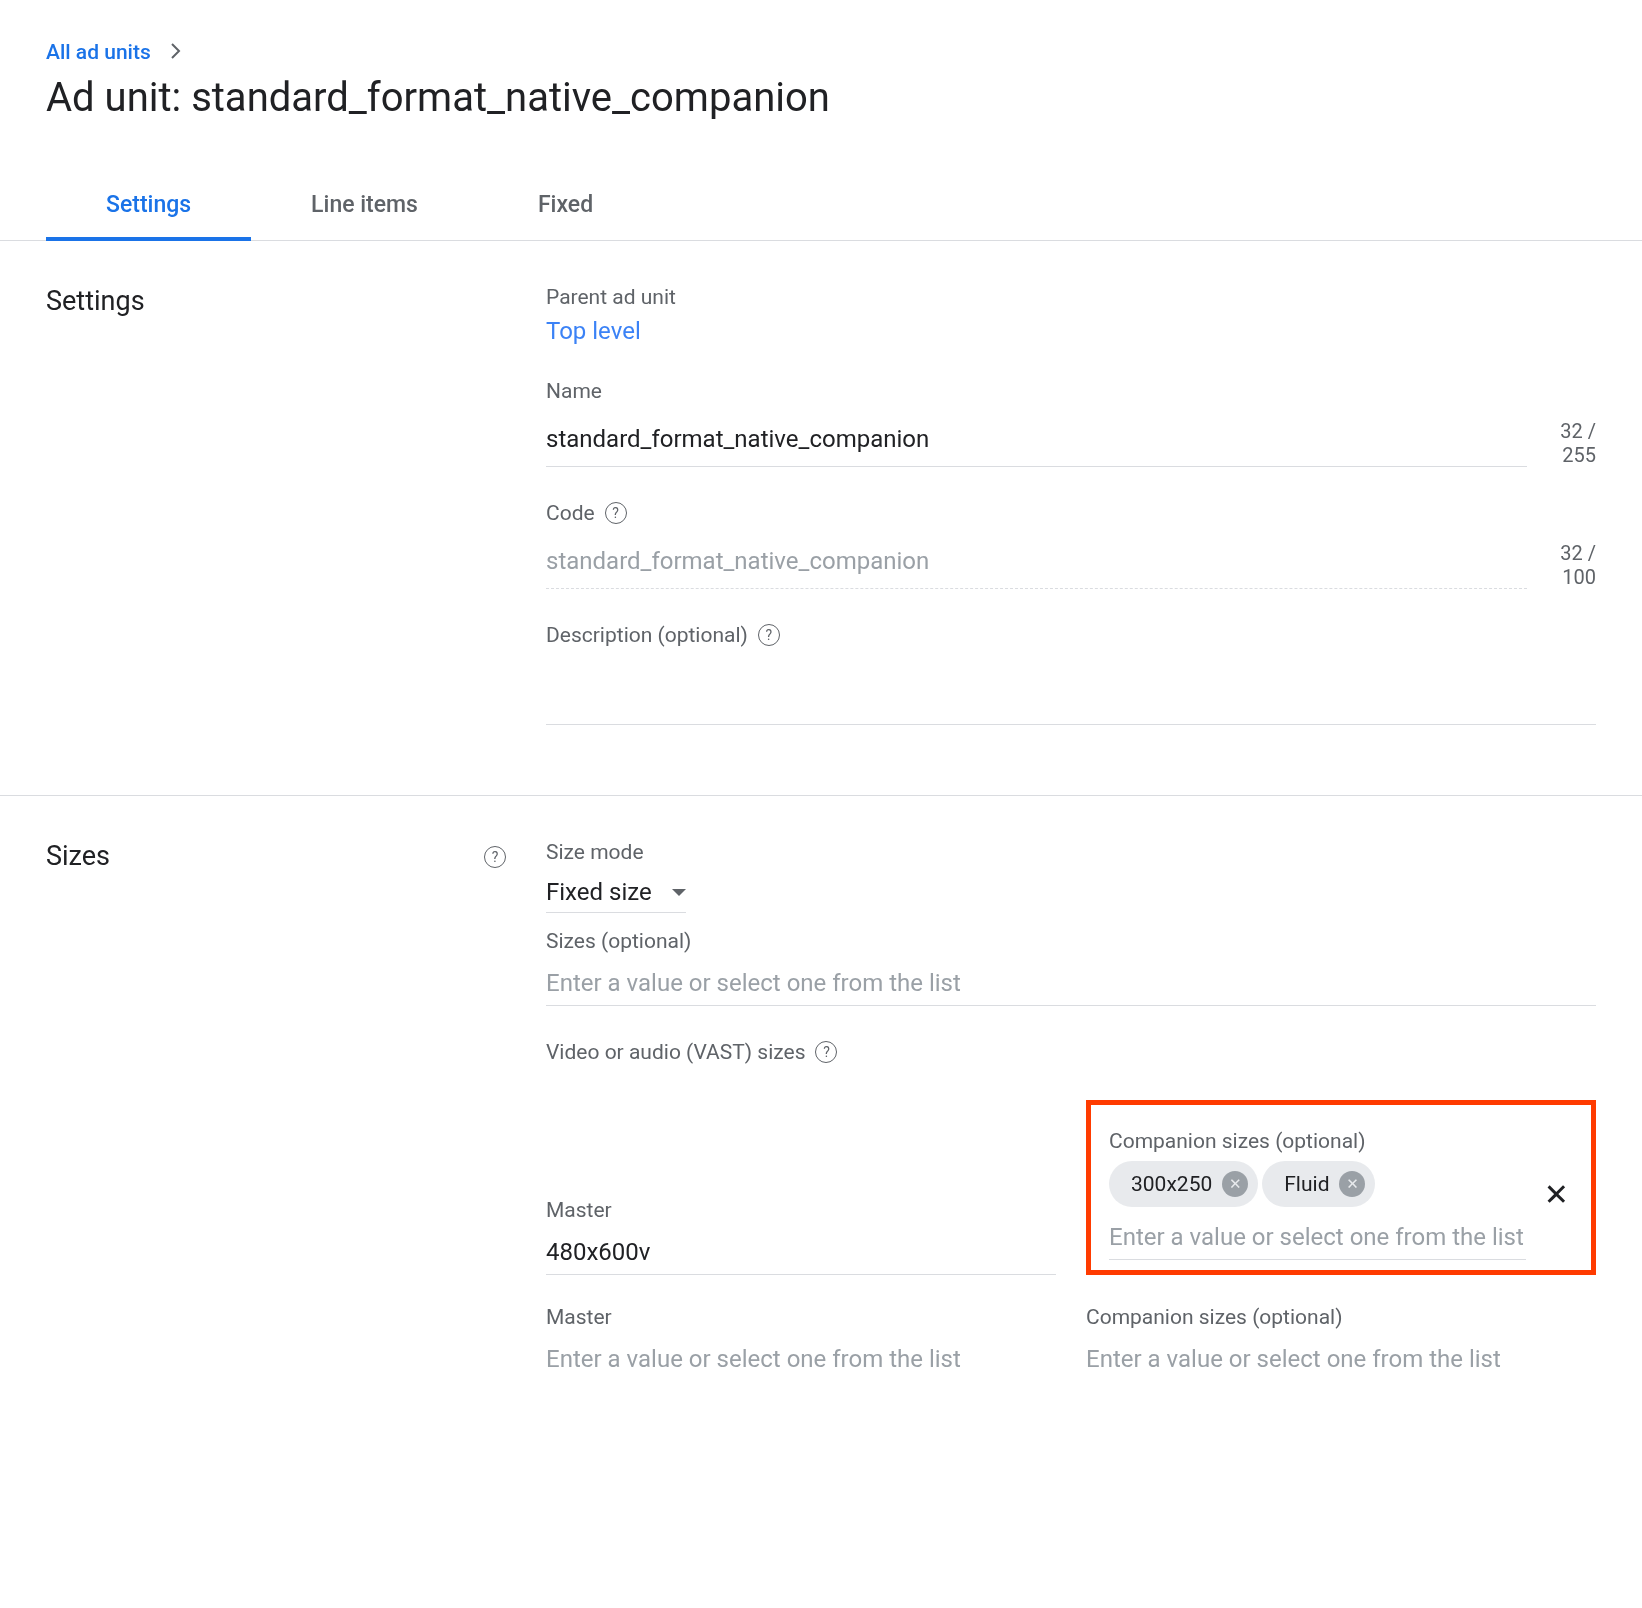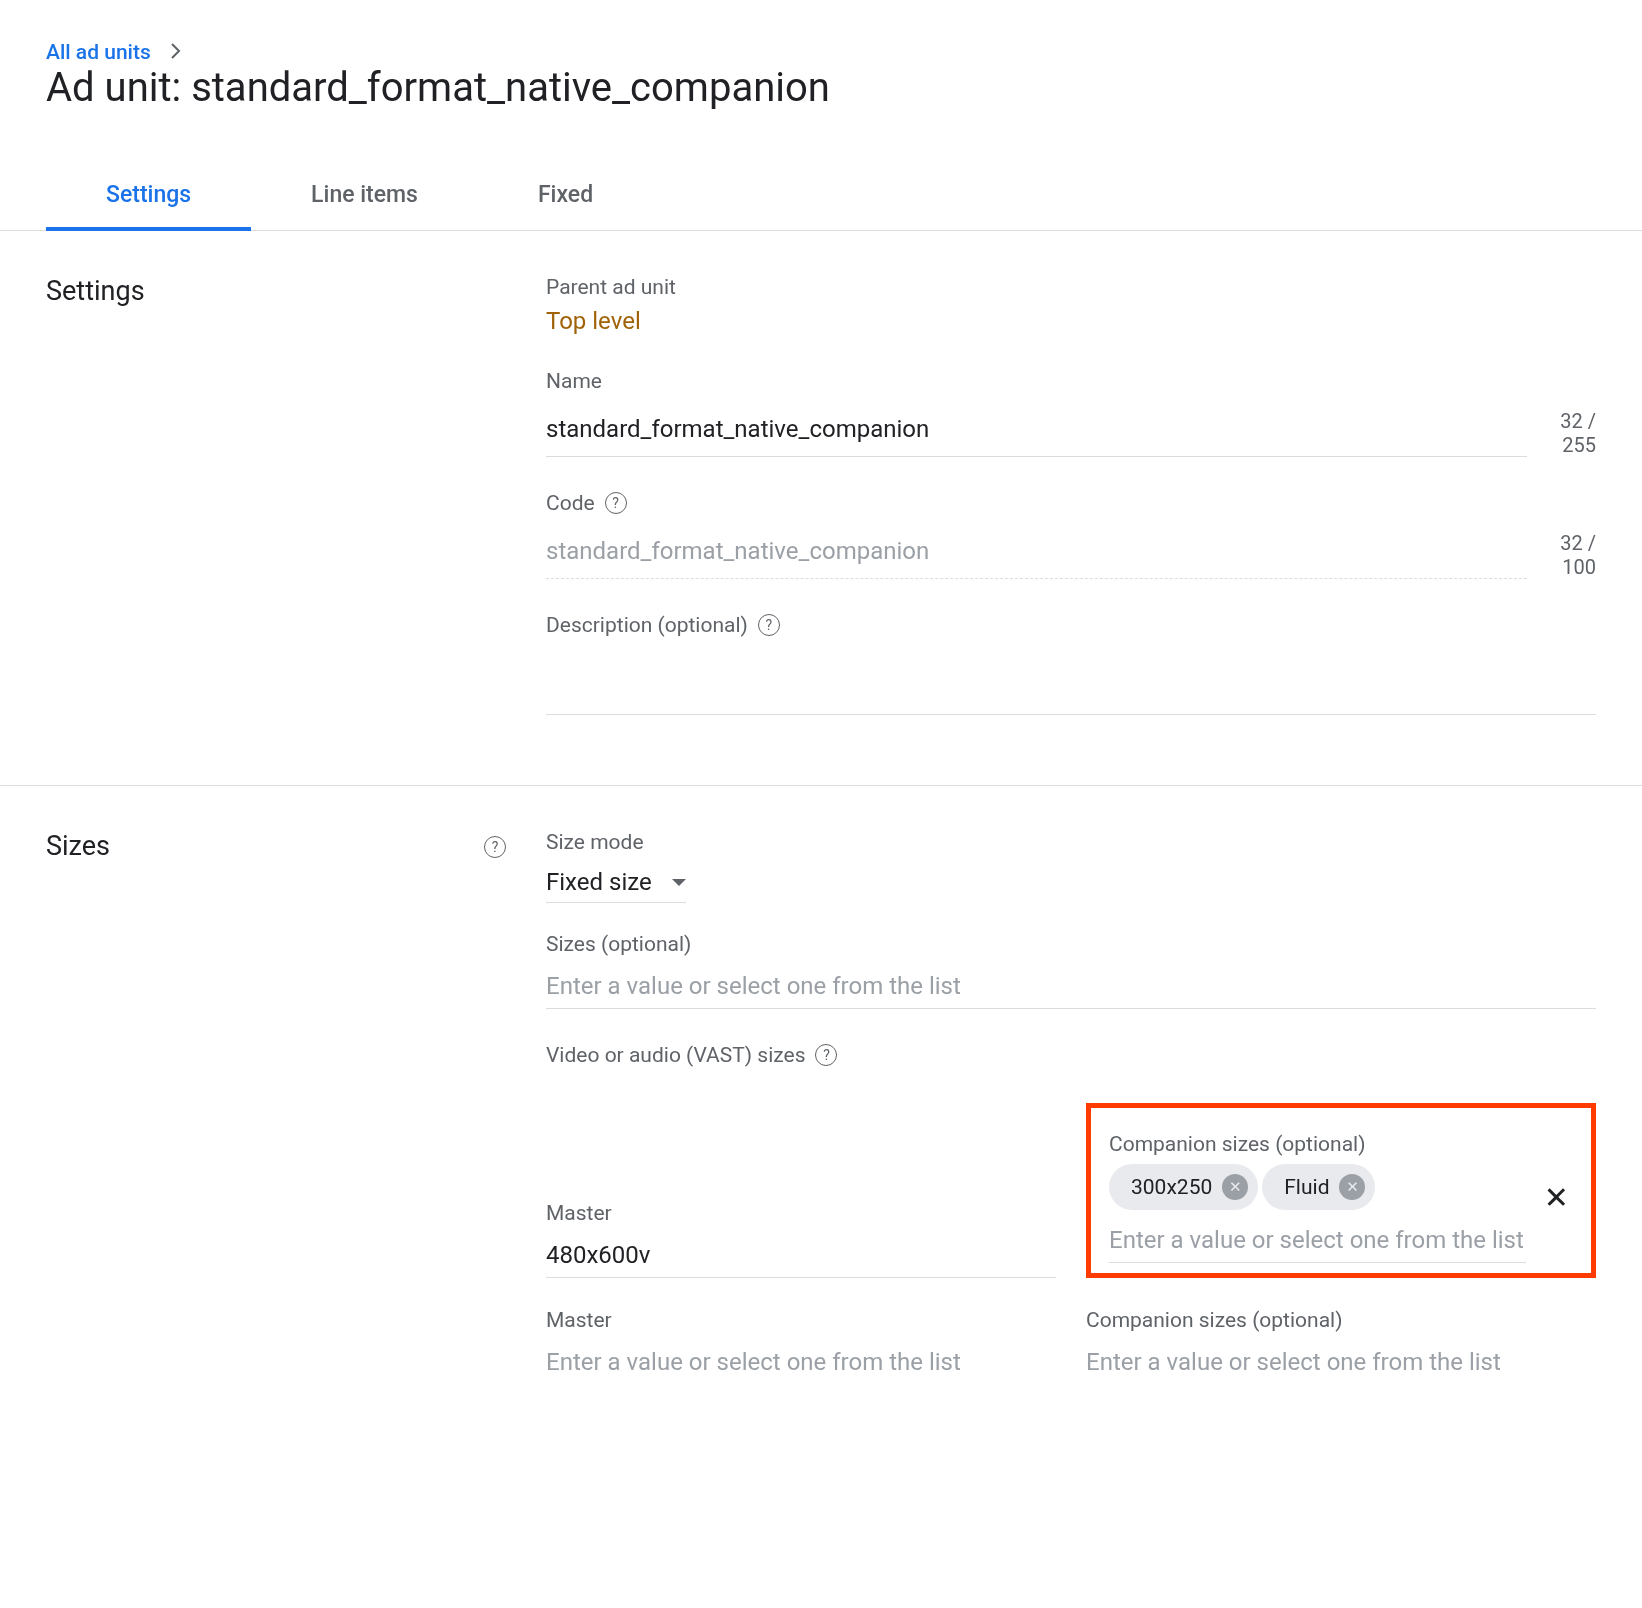--- a/index.html
+++ b/index.html
@@ -17,21 +17,21 @@
     .page {
       max-width: 1642px;
     }
     .header {
       padding: 0 46px;
     }
     .breadcrumb {
       display: flex;
       align-items: flex-end;
       gap: 20px;
-      margin-bottom: 0;
+      margin-bottom: 10px;
     }
     .breadcrumb-link {
       color: #1a73e8;
       font-size: 21px;
       font-weight: 500;
       text-decoration: none;
       cursor: pointer;
     }
     .breadcrumb-chevron {
       color: #5f6368;
@@ -98,21 +98,21 @@
     .field-label {
       font-size: 21px;
       color: #5f6368;
       margin-bottom: 8px;
       display: flex;
       align-items: center;
       gap: 10px;
     }
     .field-value {
       font-size: 24px;
-      color: #a16207;
+      color: #3b82f6;
     }
     .field-input-wrap {
       display: flex;
       flex-direction: row;
     }
     .field-input {
       font-size: 24px;
       color: #202124;
       border: none;
       border-bottom: 1px solid #dadce0;
@@ -292,21 +292,21 @@
       </div>
     </div>
   </div>
 
   <div class="section">
     <div class="section-left">
       <div class="section-title">Sizes</div>
       <span class="help-icon help-icon-section">?</span>
     </div>
     <div class="section-right">
-      <div class="field" style="margin-bottom:29px">
+      <div class="field" style="margin-bottom:16px">
         <div class="field-label">Size mode</div>
         <div class="dropdown">
           <span>Fixed size</span>
           <span class="dropdown-arrow"></span>
         </div>
       </div>
       <div class="field">
         <div class="field-label">Sizes (optional)</div>
         <input class="field-input" placeholder="Enter a value or select one from the list" style="">
       </div>

